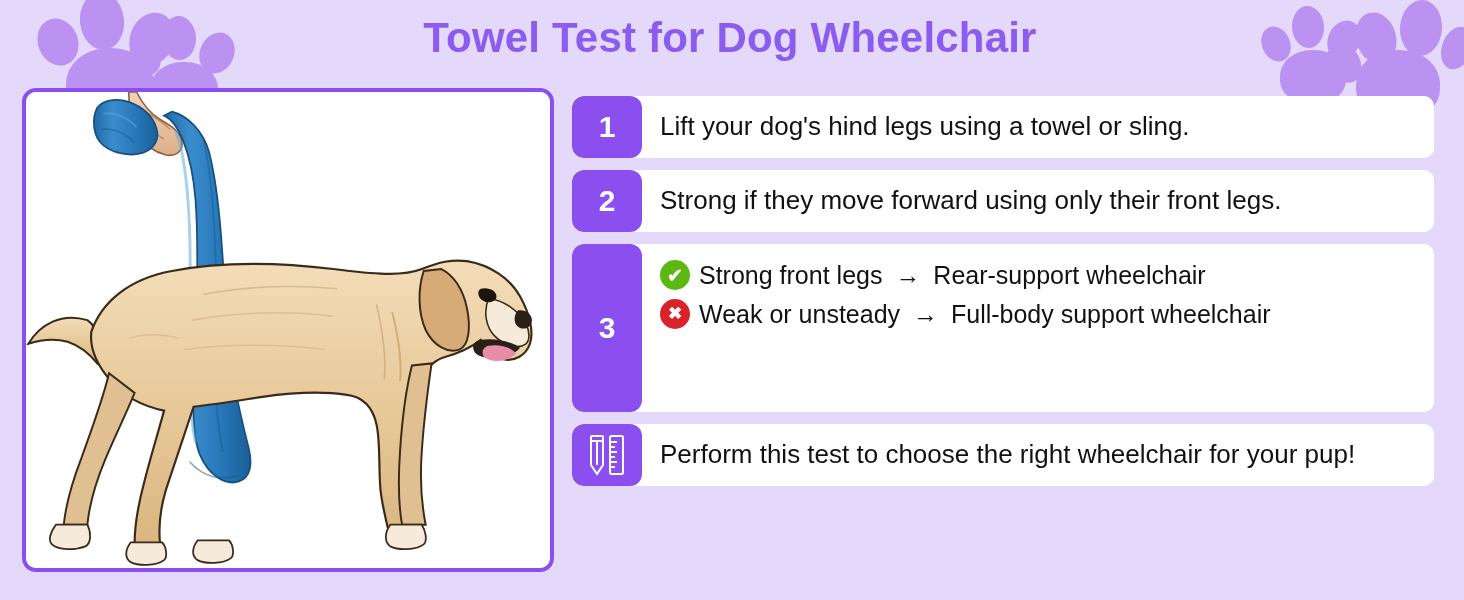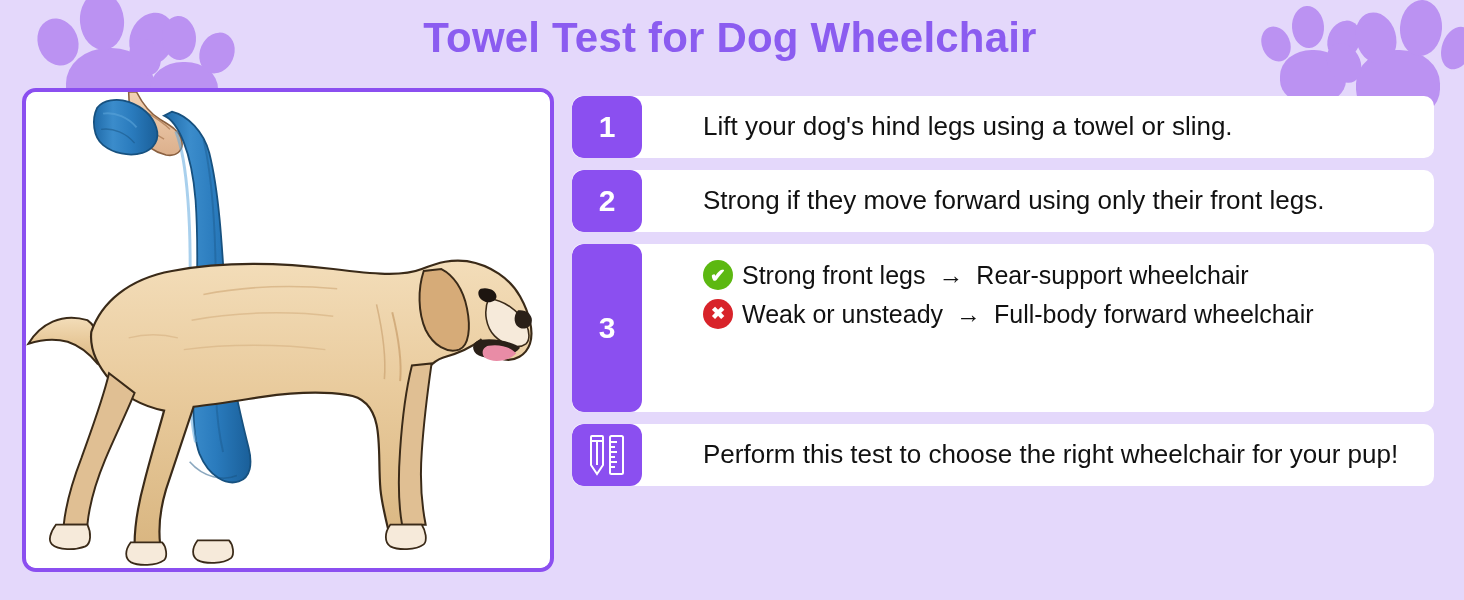--- a/index.html
+++ b/index.html
@@ -121,21 +121,20 @@
     font-weight: bold;
   }
   .step-body {
     flex: 1;
     display: flex;
     align-items: center;
     padding: 10px 8px 10px 18px;
     font-size: 26px;
     color: #111111;
     line-height: 1.22;
-    margin-left: 43px;
   }
   .step-card.tall { min-height: 168px; }
   .step-card.tall .step-body {
     display: block;
     padding-top: 16px;
   }
   #step-3-heading {
     font-size: 26px;
     color: #111111;
     margin-bottom: 14px;
@@ -328,21 +327,21 @@
             <span class="arrow">→</span>
             <span>Rear-support wheelchair</span>
           </span>
         </div>
 
         <div class="result-row">
           <span class="result-icon bad">✖</span>
           <span class="result-text">
             <span>Weak or unsteady</span>
             <span class="arrow">→</span>
-            <span>Full-body forward wheelchair</span>
+            <span>Full-body support wheelchair</span>
           </span>
         </div>
       </div>
     </div>
 
     <div class="step-card" id="step-note">
       <div class="step-badge">
         <div id="tip-icon-wrap">
           <svg width="40" height="48" viewBox="0 0 40 48" fill="none" stroke="#ffffff" stroke-width="2">
 

